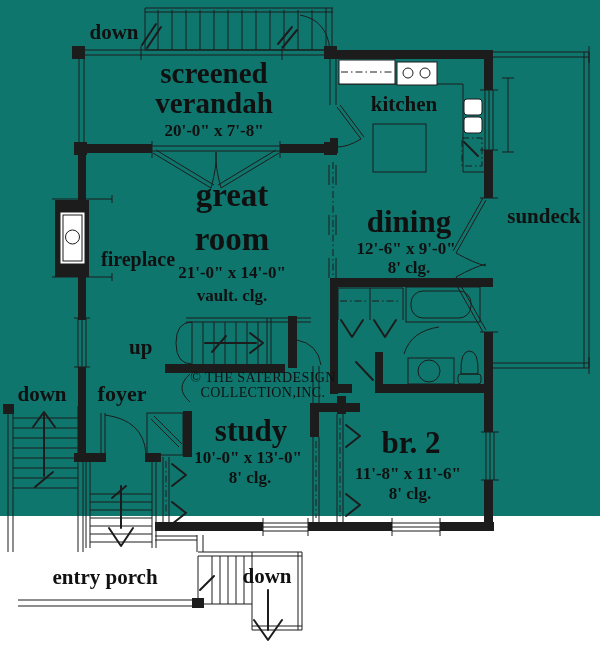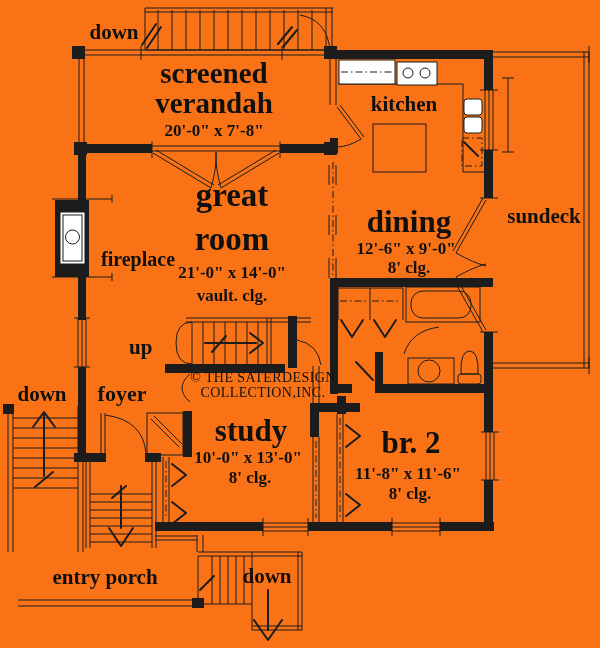--- a/index.html
+++ b/index.html
@@ -1,16 +1,16 @@
 <!DOCTYPE html>
 <html><head>
 <meta charset="utf-8">
 <style>
   html,body{margin:0;padding:0;background:#ffffff;width:600px;height:648px;overflow:hidden}
-  .plan-frame{width:600px;height:648px;background:#f97316;position:relative}
+  .plan-frame{width:600px;height:516px;background:#0f766e;position:relative}
   svg{display:block}
   .thin{stroke:#1c1c1c;stroke-width:1;fill:none}
   .thick{fill:#1c1c1c;stroke:none}
   .white{fill:#ffffff;stroke:#1c1c1c;stroke-width:1}
   .dashdot{stroke:#1c1c1c;stroke-width:1;fill:none;stroke-dasharray:7 3 1.5 3}
   .sym{stroke:#1c1c1c;stroke-width:2;fill:none;stroke-linecap:round;stroke-linejoin:round}
   .arc{stroke:#1c1c1c;stroke-width:1;fill:none}
   text{fill:#101010;font-family:"Liberation Serif","DejaVu Serif",serif;font-weight:700}
   .mid{text-anchor:middle}
   .t-big{font-size:33px}

